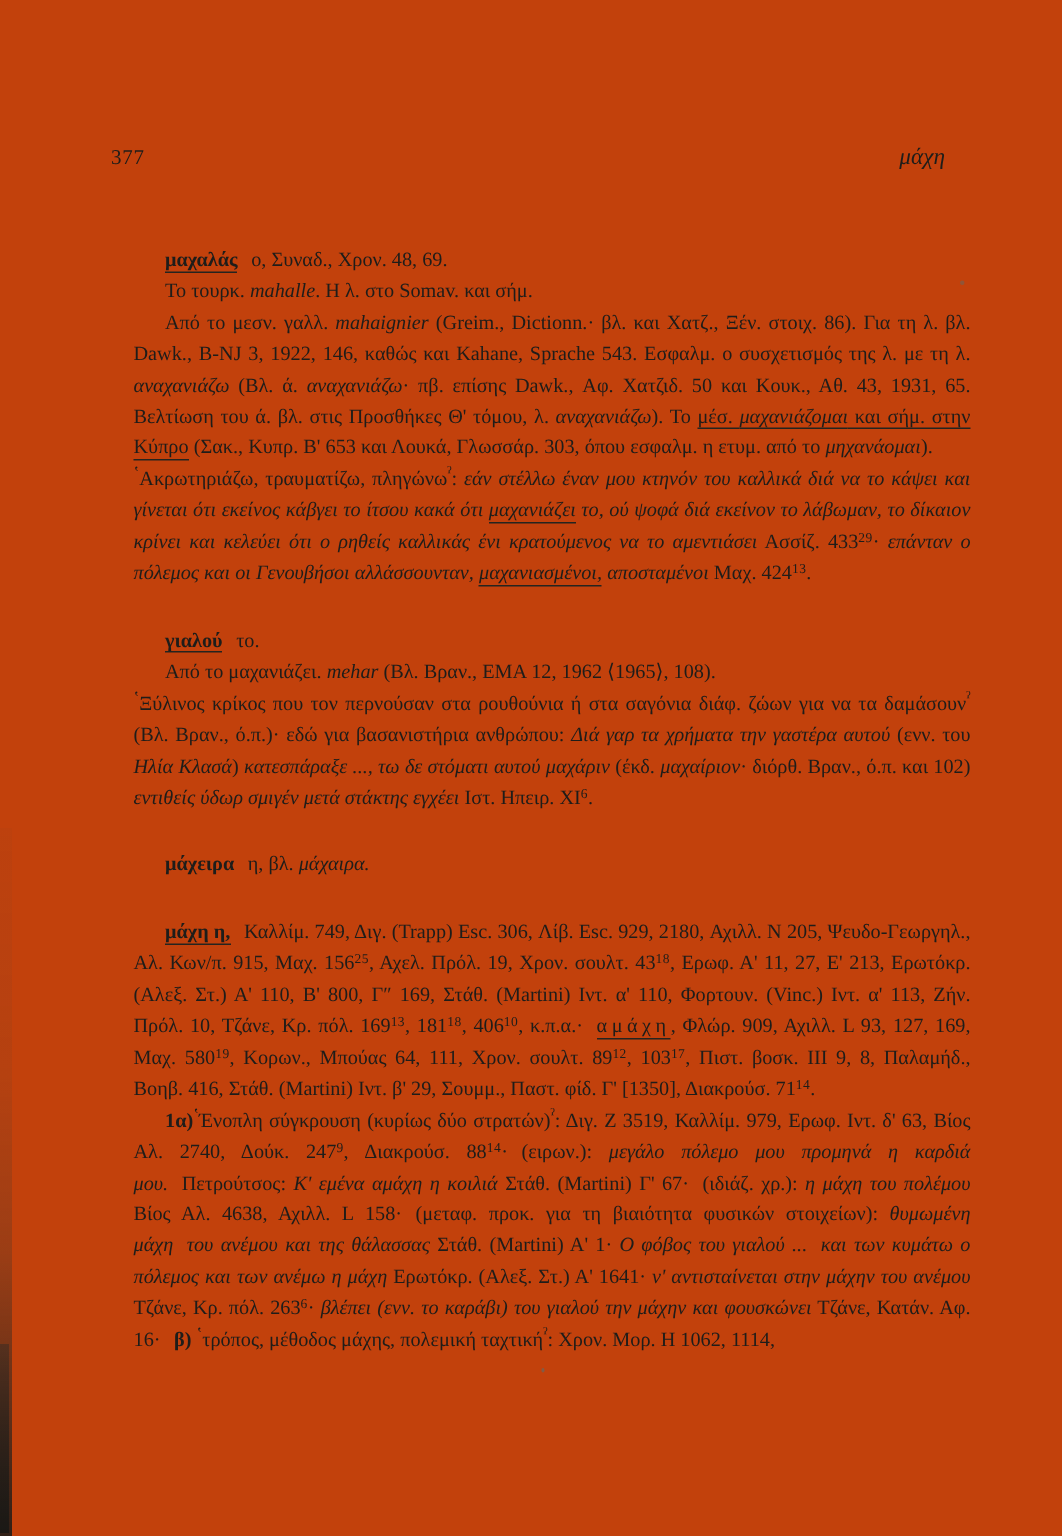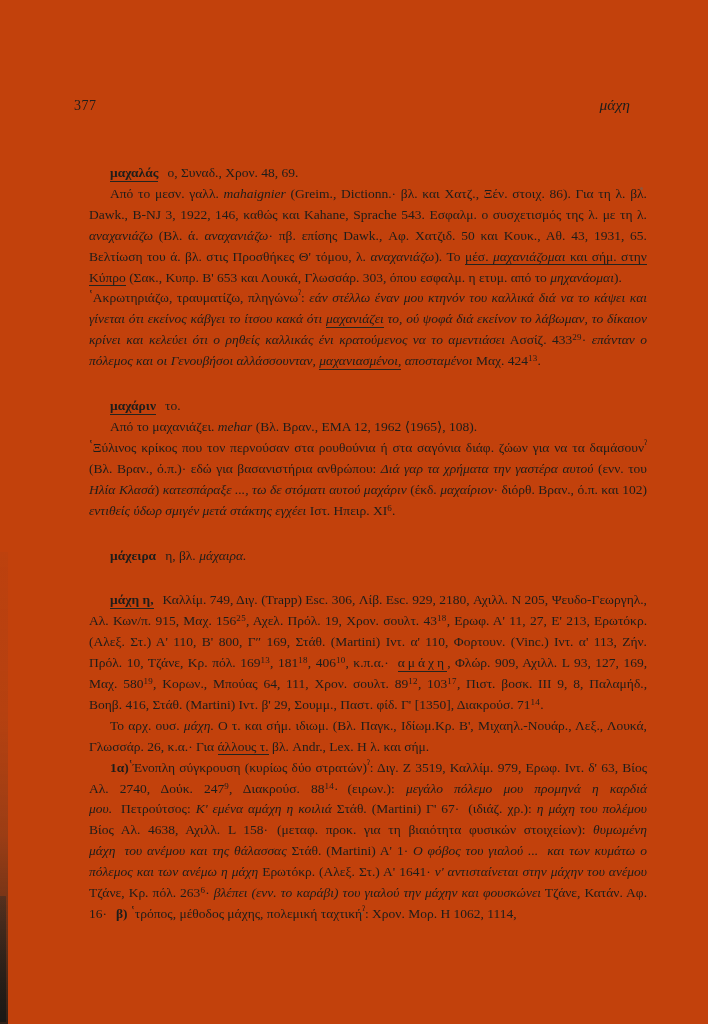--- a/index.html
+++ b/index.html
@@ -55,28 +55,28 @@
 <body>
 
 <div class="page">
   <div class="page-header">
     <span class="page-number">377</span>
     <span class="running-head">μάχη</span>
   </div>
 
   <div class="page-body">
       <p class="para head first"><span class="b u">μαχαλάς</span><span class="gl">ο, Συναδ., Χρον. 48, 69.</span></p>
+      <p class="para"><span class="">Το τουρκ. </span><span class="i">mahalle</span><span class="">. Η λ. στο Somav. και σήμ.</span></p>
       <p class="para"><span class="">Από το μεσν. γαλλ. </span><span class="i">mahaignier</span><span class=""> (Greim., Dictionn.· βλ. και Χατζ., Ξέν. στοιχ. 86). Για τη λ. βλ. Dawk., B-NJ 3, 1922, 146, καθώς και Kahane, Sprache 543. Εσφαλμ. ο συσχετισμός της λ. με τη λ. </span><span class="i">αναχανιάζω</span><span class=""> (Βλ. ά. </span><span class="i">αναχανιάζω</span><span class="">· πβ. επίσης Dawk., Αφ. Χατζιδ. 50 και Κουκ., Αθ. 43, 1931, 65. Βελτίωση του ά. βλ. στις Προσθήκες Θ' τόμου, λ. </span><span class="i">αναχανιάζω</span><span class="">). Το </span><span class="u">μέσ. </span><span class="i u">μαχανιάζομαι</span><span class="u"> και σήμ. στην Κύπρο</span><span class=""> (Σακ., Κυπρ. Β' 653 και Λουκά, Γλωσσάρ. 303, όπου εσφαλμ. η ετυμ. από το </span><span class="i">μηχανάομαι</span><span class="">).</span></p>
       <p class="para noind"><span class="qo">ʽ</span><span class="">Ακρωτηριάζω, τραυματίζω, πληγώνω</span><span class="qc">ˀ</span><span class="">: </span><span class="i">εάν στέλλω έναν μου κτηνόν του καλλικά διά να το κάψει και γίνεται ότι εκείνος κάβγει το ίτσου κακά ότι </span><span class="i u">μαχανιάζει</span><span class="i"> το, ού ψοφά διά εκείνον το λάβωμαν, το δίκαιον κρίνει και κελεύει ότι ο ρηθείς καλλικάς ένι κρατούμενος να το αμεντιάσει</span><span class=""> Ασσίζ. 433</span><span class="sup">29</span><span class="">· </span><span class="i">επάνταν ο πόλεμος και οι Γενουβήσοι αλλάσσουνταν, </span><span class="i u">μαχανιασμένοι,</span><span class="i"> αποσταμένοι</span><span class=""> Μαχ. 424</span><span class="sup">13</span><span class="">.</span></p>
-      <p class="para head"><span class="b u">μαχάριν</span><span class="gl">το.</span></p>
+      <p class="para head"><span class="b u">γιαλού</span><span class="gl">το.</span></p>
       <p class="para"><span class="">Από το μαχανιάζει. </span><span class="i">mehar</span><span class=""> (Βλ. Βραν., ΕΜΑ 12, 1962 ⟨1965⟩, 108).</span></p>
       <p class="para noind"><span class="qo">ʽ</span><span class="">Ξύλινος κρίκος που τον περνούσαν στα ρουθούνια ή στα σαγόνια διάφ. ζώων για να τα δαμάσουν</span><span class="qc">ˀ</span><span class=""> (Βλ. Βραν., ό.π.)· εδώ για βασανιστήρια ανθρώπου: </span><span class="i">Διά γαρ τα χρήματα την γαστέρα αυτού </span><span class="">(ενν. του </span><span class="i">Ηλία Κλασά</span><span class="">) </span><span class="i">κατεσπάραξε ..., τω δε στόματι αυτού μαχάριν</span><span class=""> (έκδ. </span><span class="i">μαχαίριον</span><span class="">· διόρθ. Βραν., ό.π. και 102) </span><span class="i">εντιθείς ύδωρ σμιγέν μετά στάκτης εγχέει</span><span class=""> Ιστ. Ηπειρ. ΧΙ</span><span class="sup">6</span><span class="">.</span></p>
       <p class="para head"><span class="b">μάχειρα</span><span class="gl">η, βλ. </span><span class="i">μάχαιρα.</span></p>
       <p class="para head"><span class="b u">μάχη η,</span><span class="gl">Καλλίμ. 749, Διγ. (Trapp) Esc. 306, Λίβ. Esc. 929, 2180, Αχιλλ. N 205, Ψευδο-Γεωργηλ., Αλ. Κων/π. 915, Μαχ. 156</span><span class="sup">25</span><span class="">, Αχελ. Πρόλ. 19, Χρον. σουλτ. 43</span><span class="sup">18</span><span class="">, Ερωφ. Α' 11, 27, Ε' 213, Ερωτόκρ. (Αλεξ. Στ.) Α' 110, Β' 800, Γ″ 169, Στάθ. (Martini) Ιντ. α' 110, Φορτουν. (Vinc.) Ιντ. α' 113, Ζήν. Πρόλ. 10, Τζάνε, Κρ. πόλ. 169</span><span class="sup">13</span><span class="">, 181</span><span class="sup">18</span><span class="">, 406</span><span class="sup">10</span><span class="">, κ.π.α.·</span><span class="u sp gl">αμάχη</span><span class="">, Φλώρ. 909, Αχιλλ. L 93, 127, 169, Μαχ. 580</span><span class="sup">19</span><span class="">, Κορων., Μπούας 64, 111, Χρον. σουλτ. 89</span><span class="sup">12</span><span class="">, 103</span><span class="sup">17</span><span class="">, Πιστ. βοσκ. ΙΙΙ 9, 8, Παλαμήδ., Βοηβ. 416, Στάθ. (Martini) Ιντ. β' 29, Σουμμ., Παστ. φίδ. Γ' [1350], Διακρούσ. 71</span><span class="sup">14</span><span class="">.</span></p>
-      <p class="para"><span class="">Το αρχ. ουσ. </span><span class="i">μάχη</span><span class="">. Ο τ. και σήμ. ιδιωμ. (Βλ. Παγκ., Ιδίωμ.Κρ. Β', Μιχαηλ.-Νουάρ., Λεξ., Λουκά, Γλωσσάρ. 26, κ.α.· Για </span><span class="u">άλλους τ.</span><span class=""> βλ. Andr., Lex. Η λ. και σήμ.</span></p>
       <p class="para"><span class="b">1α)</span><span class="qo">ʽ</span><span class="">Ένοπλη σύγκρουση (κυρίως δύο στρατών)</span><span class="qc">ˀ</span><span class="">: Διγ. Ζ 3519, Καλλίμ. 979, Ερωφ. Ιντ. δ' 63, Βίος Αλ. 2740, Δούκ. 247</span><span class="sup">9</span><span class="">, Διακρούσ. 88</span><span class="sup">14</span><span class="">·</span><span class="gl">(ειρων.): </span><span class="i">μεγάλο πόλεμο μου προμηνά η καρδιά μου.</span><span class="gl">Πετρούτσος: </span><span class="i">Κ' εμένα αμάχη η κοιλιά</span><span class=""> Στάθ. (Martini) Γ' 67·</span><span class="gl">(ιδιάζ. χρ.): </span><span class="i">η μάχη του πολέμου</span><span class=""> Βίος Αλ. 4638, Αχιλλ. L 158·</span><span class="gl">(μεταφ. προκ. για τη βιαιότητα φυσικών στοιχείων): </span><span class="i">θυμωμένη μάχη</span><span class="i gl">του ανέμου και της θάλασσας</span><span class=""> Στάθ. (Martini) Α' 1· </span><span class="i">Ο φόβος του γιαλού ...</span><span class="i gl">και των κυμάτω ο πόλεμος και των ανέμω η μάχη</span><span class=""> Ερωτόκρ. (Αλεξ. Στ.) Α' 1641· </span><span class="i">ν' αντισταίνεται στην μάχην του ανέμου</span><span class=""> Τζάνε, Κρ. πόλ. 263</span><span class="sup">6</span><span class="">· </span><span class="i">βλέπει (ενν. το καράβι) του γιαλού την μάχην και φουσκώνει</span><span class=""> Τζάνε, Κατάν. Αφ. 16·</span><span class="b gl">β) </span><span class="qo">ʽ</span><span class="">τρόπος, μέθοδος μάχης, πολεμική ταχτική</span><span class="qc">ˀ</span><span class="">: Χρον. Μορ. Η 1062, 1114,</span></p>
     </div>
 
   <div class="edge-smudge"></div>
   <div class="edge-smudge-dark"></div>
   <div class="speck speck-a"></div>
   <div class="speck speck-b"></div>
 </div>
 
 </body></html>

